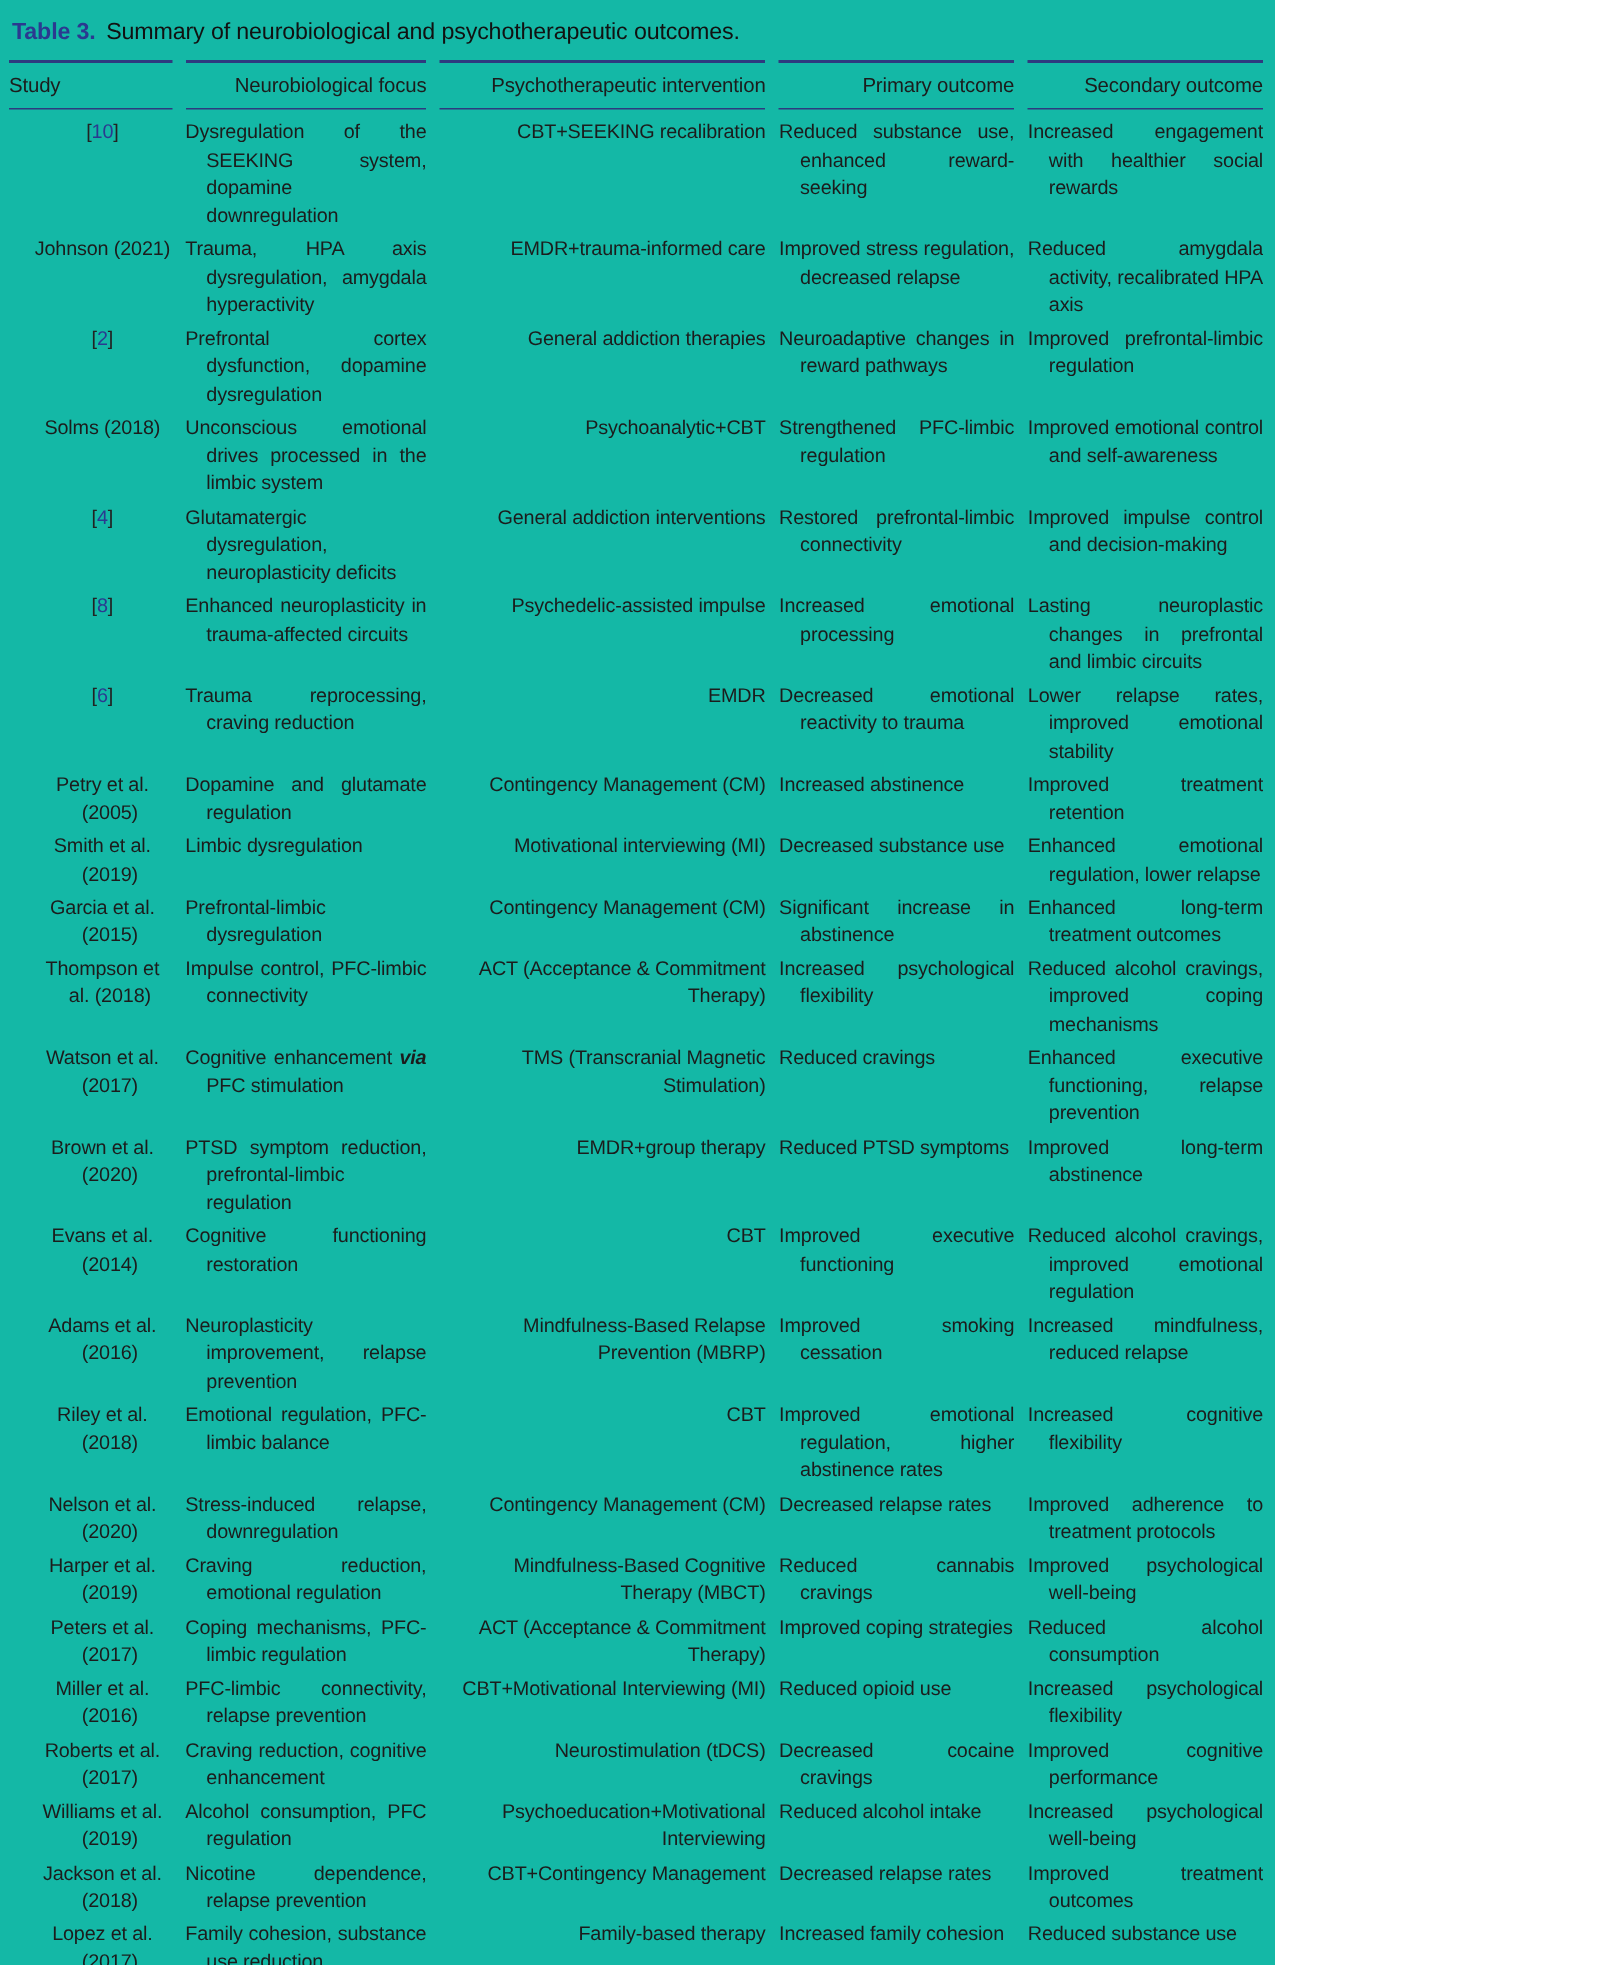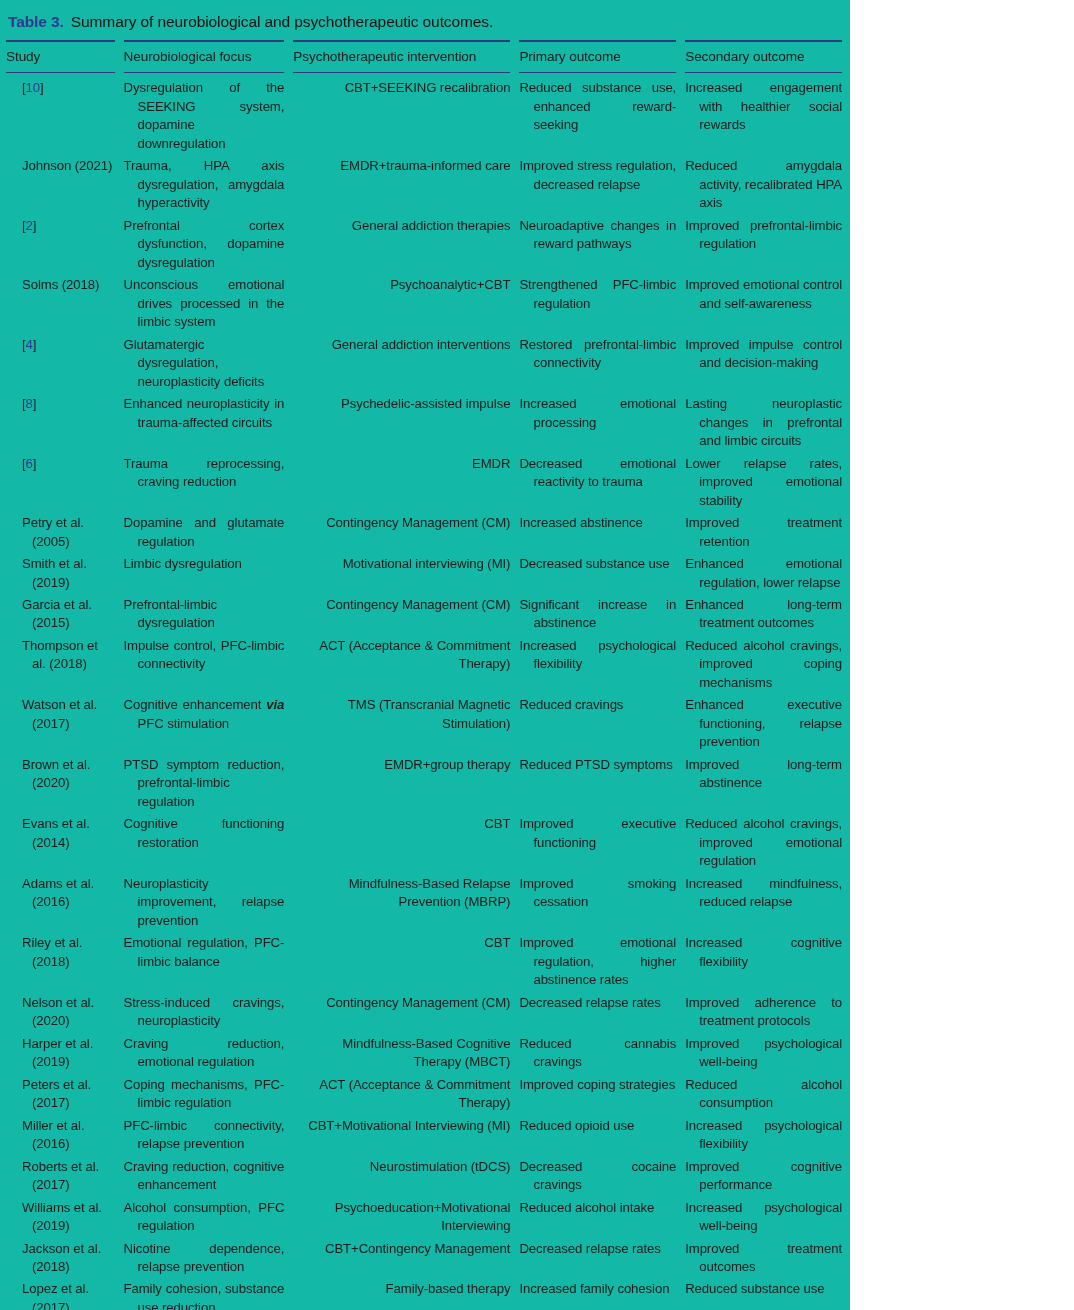--- a/index.html
+++ b/index.html
@@ -47,40 +47,40 @@
   col.c1{width:20%;}
   col.c2{width:27%;}
   col.c3{width:19.5%;}
   col.c4{width:19.5%;}
   th{
     border-top:2px solid var(--rule-dark);
     border-bottom:1.4px solid var(--rule-dark);
     font-weight:normal;
     font-size:13.6px;
     padding:5px 0 6px 0;
-    text-align:left;
+    text-align:right;
     white-space:nowrap;
     overflow:visible;
   }
   th.col0{ text-align:left; }
   td{
     vertical-align:top;
     padding:2px 0 2px 0;
   }
   tbody tr:first-child td{ padding-top:6px; }
   tbody tr:last-child td{ padding-bottom:5px;margin-left:18px; }
   .cell{
     padding-left:14px;
     text-indent:-14px;
     text-align:justify;
   }
   td.col0 .cell{
     padding-left:26px;
     text-indent:-10px;
-    text-align:left;
+    text-align:center;
   }
   td.col2 .cell{ text-align:right; }
   .ref{
     color:#222;
     text-decoration:none;
     cursor:pointer;
   }
   .ref-num{ color:var(--navy); }
   em{ font-style:italic;font-weight:bold; }
   tfoot td{
@@ -386,21 +386,21 @@
             </td>
             <td class="col4">
               <div class="cell">Increased cognitive flexibility</div>
             </td>
           </tr>
           <tr>
             <td class="col0">
               <div class="cell">Nelson et al. (2020)</div>
             </td>
             <td class="col1">
-              <div class="cell">Stress-induced cravings, neuroplasticity</div>
+              <div class="cell">Stress-induced relapse, downregulation</div>
             </td>
             <td class="col2">
               <div class="cell">Contingency Management (CM)</div>
             </td>
             <td class="col3">
               <div class="cell">Decreased relapse rates</div>
             </td>
             <td class="col4">
               <div class="cell">Improved adherence to treatment protocols</div>
             </td>

